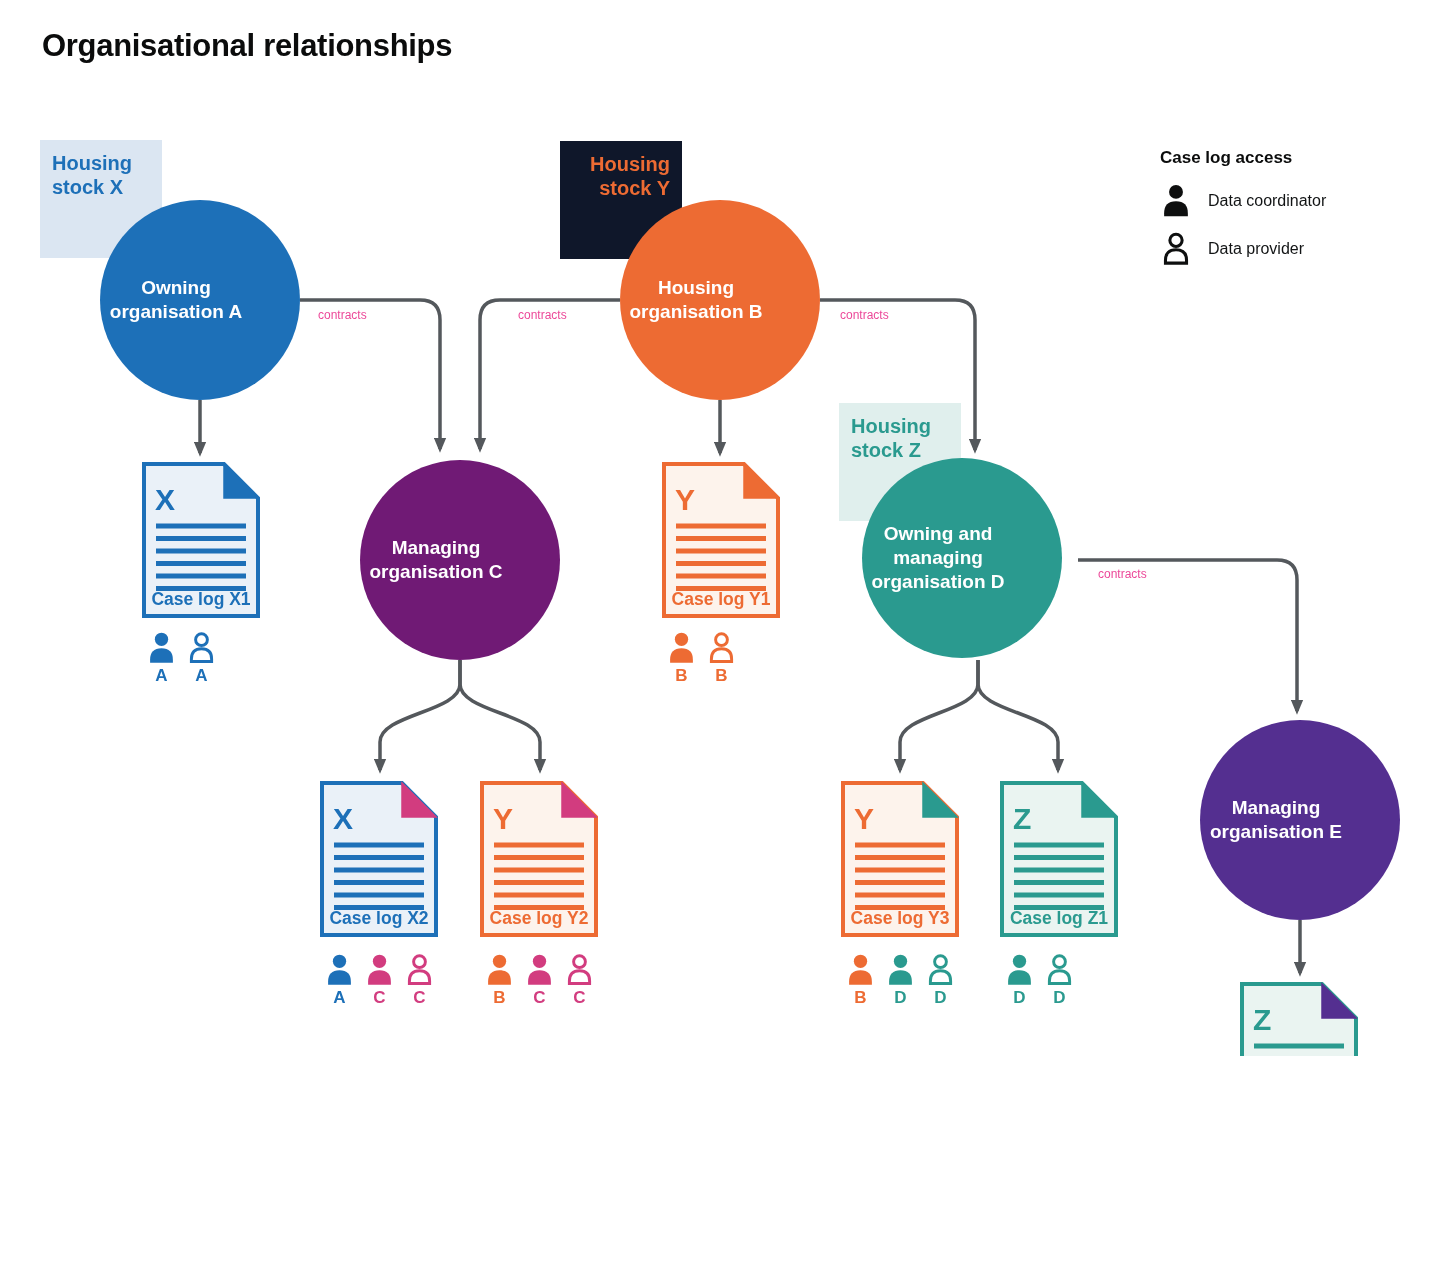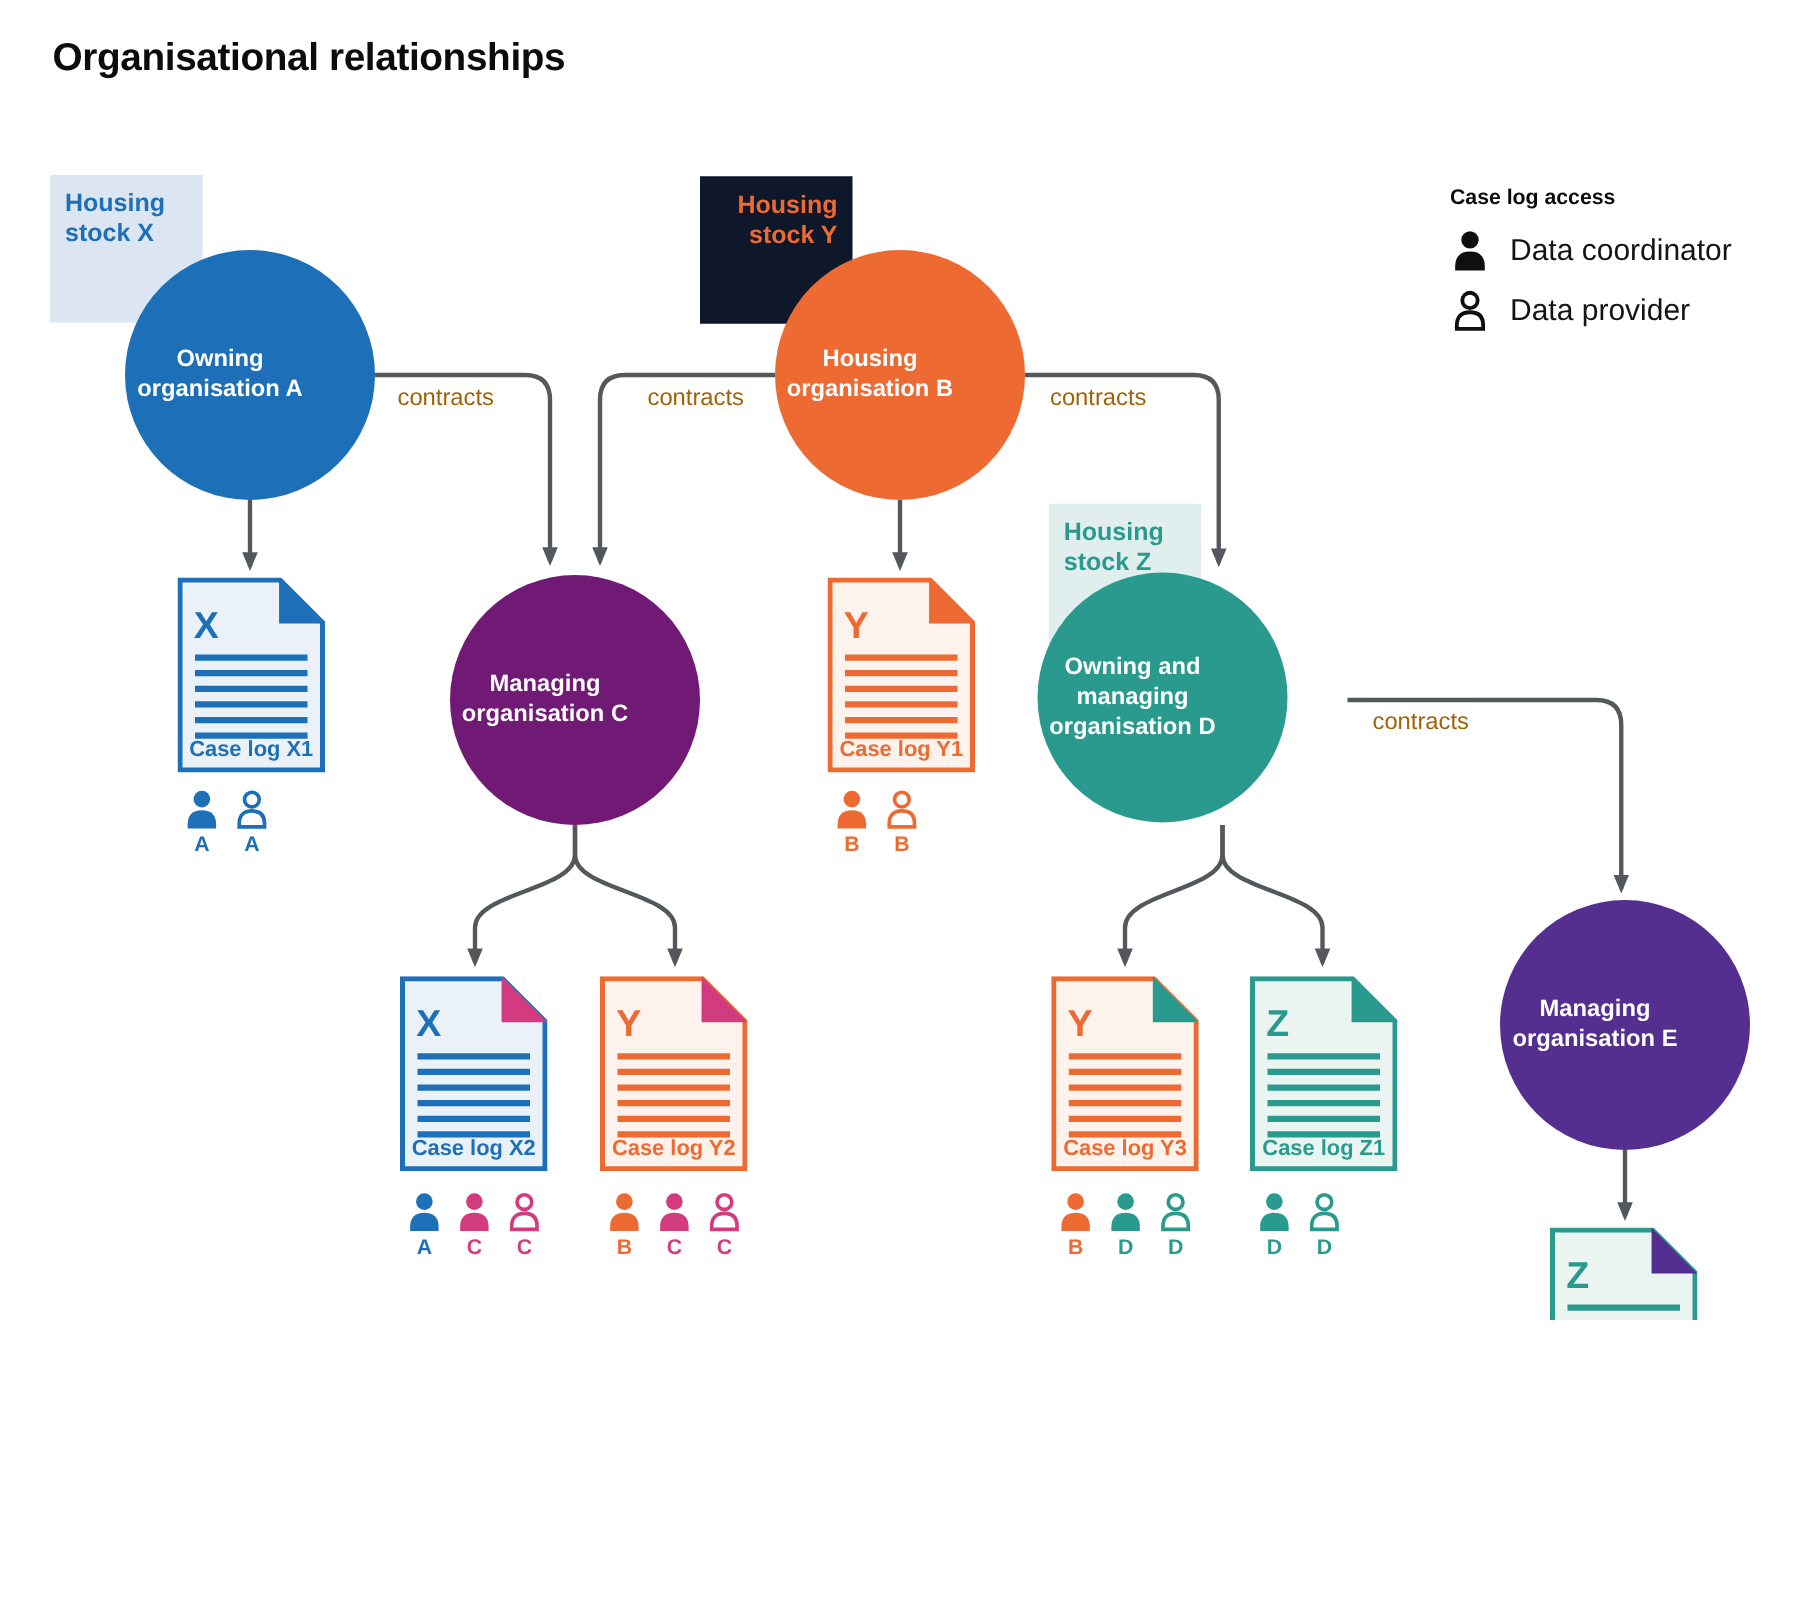--- a/index.html
+++ b/index.html
@@ -26,25 +26,25 @@
   
   .circle{
     position:absolute;width:200px;height:200px;border-radius:50%;
     display:flex;align-items:center;justify-content:flex-start;text-align:center;
     color:#ffffff;font-weight:bold;font-size:19px;line-height:1.25;z-index:3;
   }
   .circle span{display:block;width:152px;}
   .org-a{left:100px;top:200px;background:#1d70b8;}
   .org-b{left:620px;top:200px;background:#ed6b33;}
   .org-c{left:360px;top:460px;background:#701a75;}
-  .org-d{left:830px;top:458px;background:#2a9a8f;}
+  .org-d{left:862px;top:458px;background:#2a9a8f;}
   .org-e{left:1200px;top:720px;background:#542f90;}
   
   .contracts{
-    position:absolute;font-size:19px;color:#a16207;z-index:2;
+    position:absolute;font-size:12px;color:#ec4899;z-index:2;
   }
   .ct1{left:318px;top:308px;}
   .ct2{left:518px;top:308px;}
   .ct3{left:840px;top:308px;}
   .ct4{left:1098px;top:567px;}
   
   .doc{position:absolute;z-index:3;}
   .doc text{font-family:"Liberation Sans",sans-serif;font-weight:bold;}
   .doc .letter{font-size:30px;}
   .doc .dtitle{font-size:17.5px;text-anchor:middle;}
@@ -53,21 +53,21 @@
   .person{display:flex;flex-direction:column;align-items:center;gap:2px;
     font-size:17px;font-weight:bold;}
   .picon{width:31px;height:32px;display:block;}
   .c-a{color:#1d70b8;} .c-b{color:#ed6b33;} .c-c{color:#d23c7f;}
   .c-d{color:#2a9a8f;} .c-e{color:#542f90;} .c-k{color:#0e0f0f;}
   
   .legend{position:absolute;left:1160px;top:148px;z-index:3;color:#0b0c0c;}
   .legend-title{font-size:17px;font-weight:bold;margin:0 0 16px 0;}
   .legend-item{display:flex;align-items:center;gap:16px;margin-bottom:14px;}
   .legend-item .picon{width:32px;height:34px;}
-  .legend-label{font-size:24px;color:#121415;}
+  .legend-label{font-size:16px;color:#121415;}
   .defs-holder{position:absolute;width:0;height:0;overflow:hidden;}
 </style>
 </head>
 <body>
 
 <svg class="defs-holder" aria-hidden="true">
   <defs>
     <symbol id="p-fill" viewBox="0 0 24 25">
       <circle cx="12" cy="5.7" r="5.2" fill="currentColor"></circle>
       <path d="M12,12.7 C6,12.7 3.1,15.8 3.1,21.6 L3.1,24 L20.9,24 L20.9,21.6 C20.9,15.8 18,12.7 12,12.7 Z" fill="currentColor"></path>

